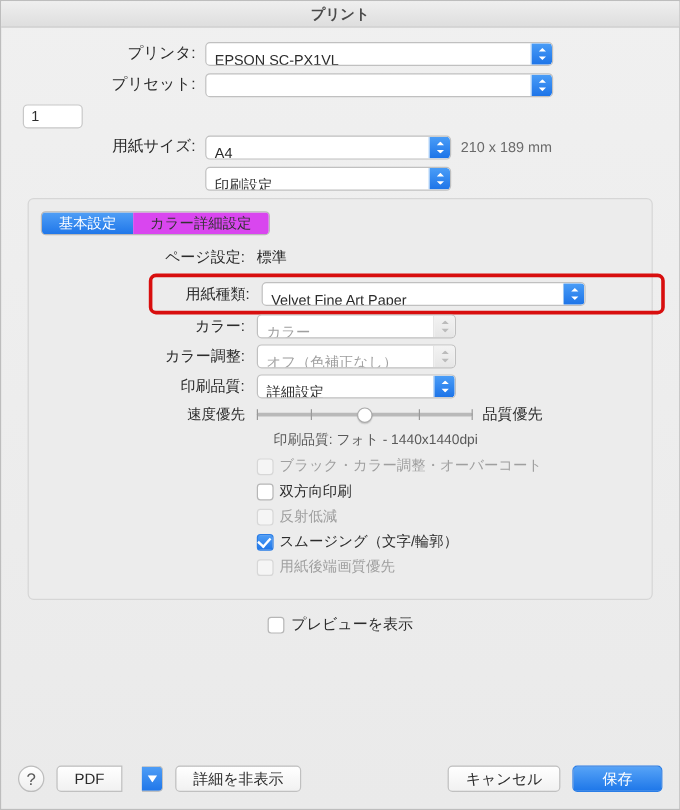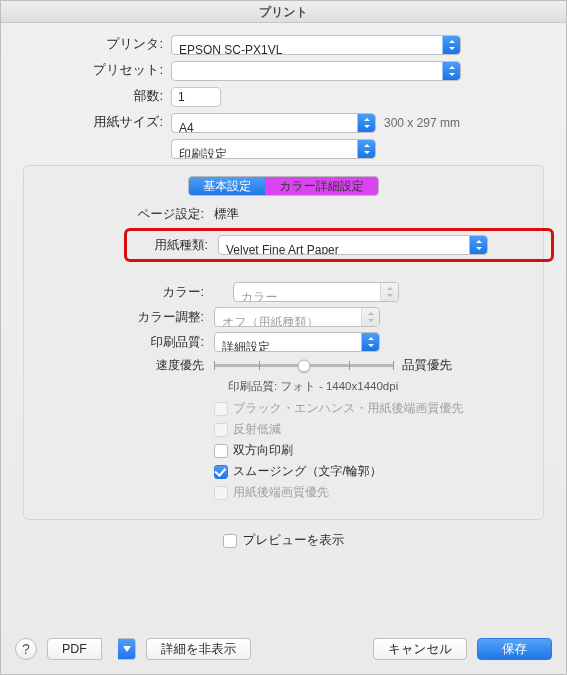--- a/index.html
+++ b/index.html
@@ -81,21 +81,20 @@
   .panel {
     margin: 4px 4px 0 4px;
     background: #ececec;
     border: 1px solid #d6d6d6;
     border-radius: 5px;
     padding: 10px 10px 14px 10px;
     position: relative;
   }
   .seg {
     display: flex;
-    justify-content: center;
     margin-bottom: 10px;
   }
   .seg-wrap {
     display: flex;
     border-radius: 4px;
     overflow: hidden;
     height: 20px;
     border: 1px solid #b9b9b9;
   }
   .seg-item {
@@ -237,40 +236,39 @@
           <div class="popup-cap">
             <svg width="8" height="10">
                 <path d="M4 0L1 3h6zM4 10L1 7h6z" fill="#fff"></path>
               </svg>
           </div>
         </div>
       </div>
     </div>
 
     <div class="row">
-      <div class="label-col">部数:</div>
       <div class="field-col">
         <div class="numbox">
           <span>1</span>
         </div>
       </div>
     </div>
 
     <div class="row">
       <div class="label-col">用紙サイズ:</div>
       <div class="field-col">
         <div class="popup popup-mid">
           <span>A4</span>
           <div class="popup-cap">
             <svg width="8" height="10">
                 <path d="M4 0L1 3h6zM4 10L1 7h6z" fill="#fff"></path>
               </svg>
           </div>
         </div>
-        <span class="dim-text">300 x 297 mm</span>
+        <span class="dim-text">210 x 189 mm</span>
       </div>
     </div>
 
     <div class="row">
       <div class="label-col"></div>
       <div class="field-col">
         <div class="popup popup-mid">
           <span>印刷設定</span>
           <div class="popup-cap">
             <svg width="8" height="10">
@@ -303,39 +301,39 @@
               <div class="popup-cap">
                 <svg width="8" height="10">
                     <path d="M4 0L1 3h6zM4 10L1 7h6z" fill="#fff"></path>
                   </svg>
               </div>
             </div>
           </div>
         </div>
       </div>
 
-      <div class="prow" style="margin-top:20px;gap:19px;">
+      <div class="prow" style="margin-top:0;">
         <div class="plabel">カラー:</div>
         <div class="pval">
           <div class="popup disabled popup-small">
             <span>カラー</span>
             <div class="popup-cap">
               <svg width="8" height="10">
                   <path d="M4 0L1 3h6zM4 10L1 7h6z" fill="#bbb"></path>
                 </svg>
             </div>
           </div>
         </div>
       </div>
 
       <div class="prow">
         <div class="plabel">カラー調整:</div>
         <div class="pval">
           <div class="popup disabled popup-small">
-            <span>オフ（用紙種類）</span>
+            <span>オフ（色補正なし）</span>
             <div class="popup-cap">
               <svg width="8" height="10">
                   <path d="M4 0L1 3h6zM4 10L1 7h6z" fill="#bbb"></path>
                 </svg>
             </div>
           </div>
         </div>
       </div>
 
       <div class="prow">
@@ -366,29 +364,29 @@
             </div>
           </div>
           <span>品質優先</span>
         </div>
       </div>
 
       <div class="dpi-sub">印刷品質:  フォト - 1440x1440dpi</div>
 
       <div class="indent-ck">
         <span class="checkbox disabled"></span>
-        <span class="cklabel dim">ブラック・エンハンス・用紙後端画質優先</span>
+        <span class="cklabel dim">ブラック・カラー調整・オーバーコート</span>
+      </div>
+      <div class="indent-ck">
+        <span class="checkbox"></span>
+        <span class="cklabel">双方向印刷</span>
       </div>
       <div class="indent-ck">
         <span class="checkbox disabled"></span>
         <span class="cklabel dim">反射低減</span>
-      </div>
-      <div class="indent-ck">
-        <span class="checkbox"></span>
-        <span class="cklabel">双方向印刷</span>
       </div>
       <div class="indent-ck">
         <span class="checkbox checked"></span>
         <span class="cklabel">スムージング（文字/輪郭）</span>
       </div>
       <div class="indent-ck">
         <span class="checkbox disabled"></span>
         <span class="cklabel dim">用紙後端画質優先</span>
       </div>
     </div>

